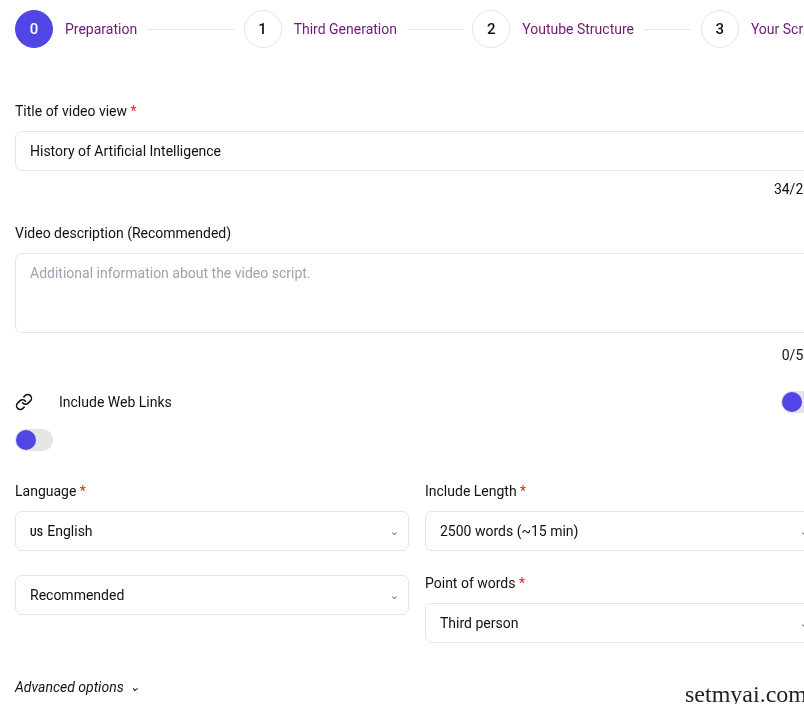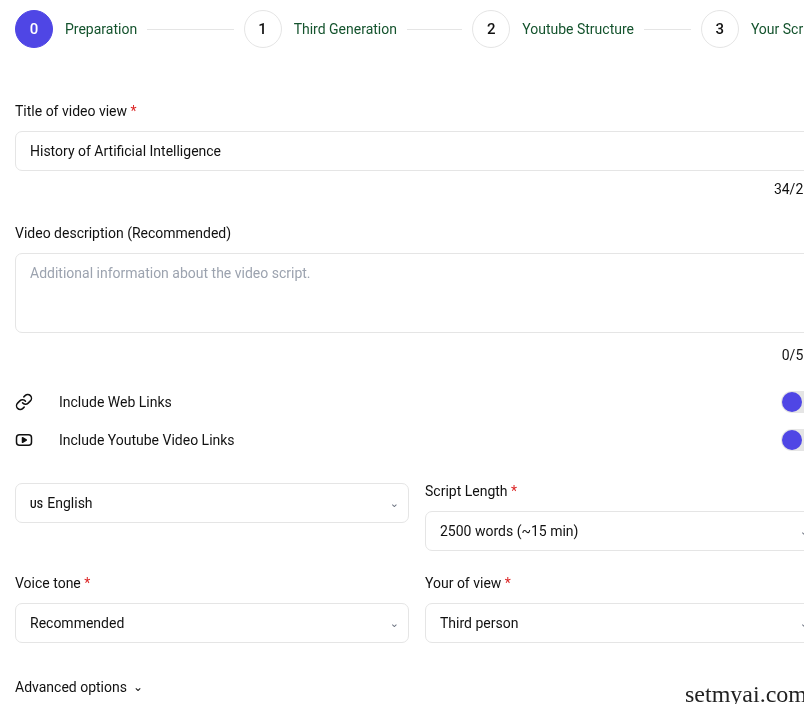--- a/index.html
+++ b/index.html
@@ -37,21 +37,21 @@
       color: #111;
     }
     .step-circle.active {
       background: #4F46E5;
       border-color: #4F46E5;
       color: #fff;
     }
     .step-label {
       margin-left: 12px;
       font-size: 14px;
-      color: #14532d;
+      color: #701a75;
       white-space: nowrap;
       text-align: center;
     }
     .step-line {
       flex: 1;
       height: 1px;
       background: #e5e5e5;
       margin: 0 10px;
     }
     
@@ -143,20 +143,21 @@
     }
     
     .advanced {
       display: inline-flex;
       align-items: center;
       gap: 6px;
       font-size: 14px;
       color: #111;
       cursor: pointer;
       margin-top: 12px;
+      font-style: italic;
     }
     .chev { font-size: 12px; }
     .watermark {
       position: absolute;
       right: 12px;
       bottom: 6px;
       font-family: Georgia, "Times New Roman", serif;
       font-size: 24px;
       color: #222;
     }
@@ -217,69 +218,60 @@
           </svg>
     </span>
     <span class="toggle-label">Include Web Links</span>
   </div>
   <div class="toggle">
     <div class="toggle-knob"></div>
   </div>
 </div>
 
 <div class="toggle-row" style="margin-bottom: 32px;">
-  <div class="toggle-left">
-    <span class="icon">
-      <svg viewBox="0 0 24 24" fill="none" stroke="#111" stroke-width="2" stroke-linecap="round" stroke-linejoin="round">
-            <rect x="2" y="5" width="20" height="14" rx="4"></rect>
-            <polygon points="10,9 15,12 10,15" fill="#111"></polygon>
-          </svg>
-    </span>
-    <span class="toggle-label">Include Youtube Video Links</span>
-  </div>
   <div class="toggle">
     <div class="toggle-knob"></div>
   </div>
 </div>
 
 
 <div class="row">
   <div class="col">
+    <label class="label">
+      <span>Language </span><span class="req">*</span>
+    </label>
     <div class="select-wrap">
       <div class="select">
         <span class="flag">US</span><span>English</span>
       </div>
       <span class="select-arrow">⌄</span>
     </div>
   </div>
   <div class="col">
     <label class="label">
-      <span>Script Length </span><span class="req">*</span>
+      <span>Include Length </span><span class="req">*</span>
     </label>
     <div class="select-wrap">
       <div class="select">2500 words (~15 min)</div>
       <span class="select-arrow">⌄</span>
     </div>
   </div>
 </div>
 
 
 <div class="row">
   <div class="col">
+    <div class="select-wrap">
+      <div class="select">Recommended</div>
+      <span class="select-arrow">⌄</span>
+    </div>
+  </div>
+  <div class="col">
     <label class="label">
-      <span>Voice tone </span><span class="req">*</span>
-    </label>
-    <div class="select-wrap">
-      <div class="select">Recommended</div>
-      <span class="select-arrow">⌄</span>
-    </div>
-  </div>
-  <div class="col">
-    <label class="label">
-      <span>Your of view </span><span class="req">*</span>
+      <span>Point of words </span><span class="req">*</span>
     </label>
     <div class="select-wrap">
       <div class="select">Third person</div>
       <span class="select-arrow">⌄</span>
     </div>
   </div>
 </div>
 
 
 <div class="advanced">

